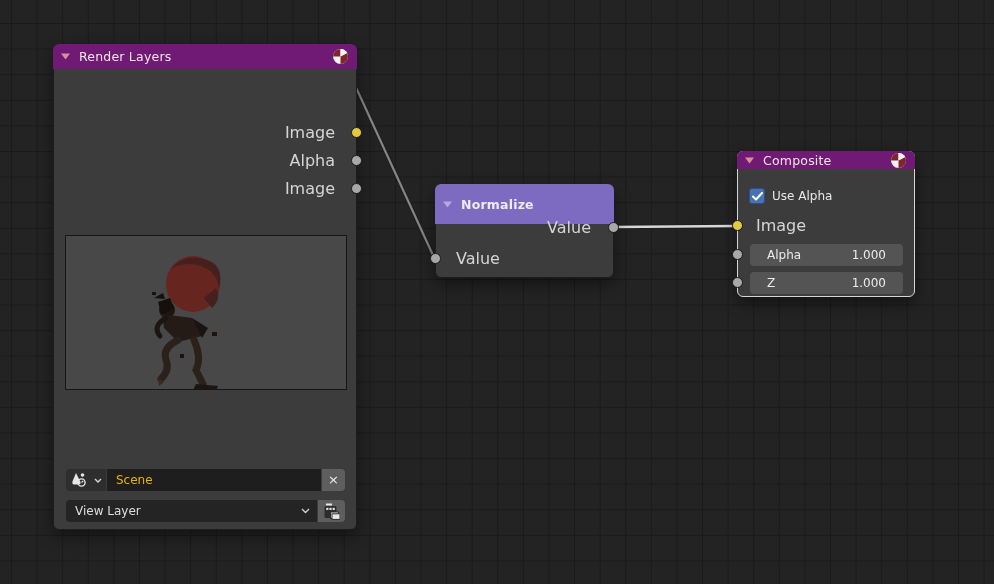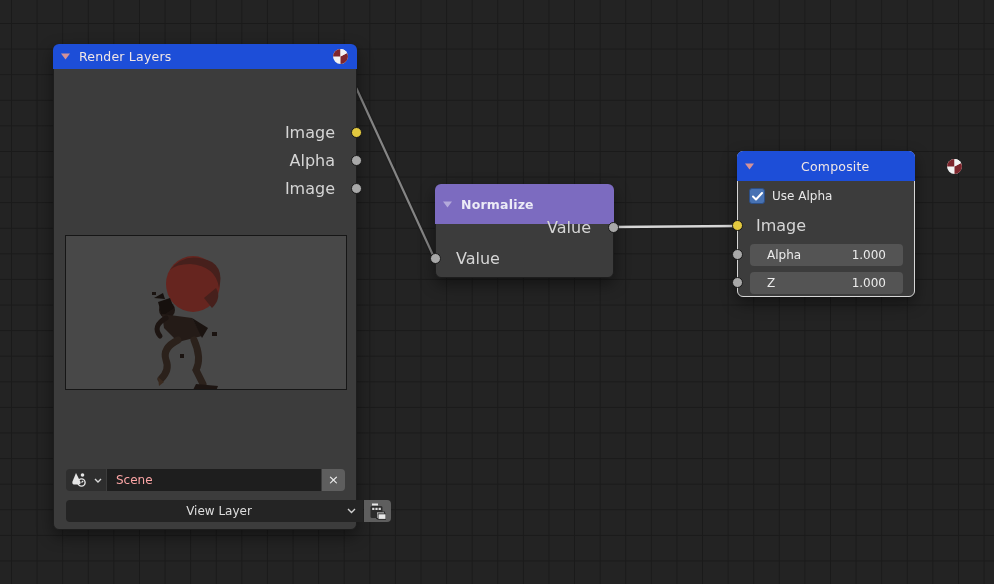--- a/index.html
+++ b/index.html
@@ -17,21 +17,21 @@
   .wires{position:absolute;left:0;top:0;z-index:5;}
   .node{
     position:absolute;background:#3c3c3c;border:1px solid #1d1d1d;border-radius:6px;
     box-shadow:0 6px 16px rgba(0,0,0,.45);z-index:10;box-sizing:border-box;
   }
   .node.selected{border-color:#d6d6d6;}
   .node-header{
     position:absolute;left:-1px;top:-1px;right:-1px;height:25px;
     border-radius:6px 6px 0 0;display:flex;align-items:center;padding:0 8px;box-sizing:border-box;
   }
-  .hdr-red{background:#1d4ed8;}
+  .hdr-red{background:#701a75;}
   .hdr-purple{background:#7c6bc0;}
   .node-title{font-size:12.5px;color:#f1e6e6;margin-left:9px;letter-spacing:.2px;}
   .hdr-purple .node-title{color:#ecebf6;}
   .tri{flex:0 0 auto;display:block;}
   .hdr-spacer{flex:1;}
   .sphere-icon{flex:0 0 auto;}
   .sock{
     position:absolute;width:11px;height:11px;border-radius:50%;
     border:1.5px solid #191919;box-sizing:border-box;z-index:12;
   }
@@ -42,21 +42,21 @@
   .preview{
     position:absolute;left:11px;top:190px;width:280px;height:153px;
     background:#484848;border:1px solid #161616;
   }
   .row-flex{position:absolute;display:flex;gap:1px;height:22px;}
   .id-btn{
     width:40px;background:#2e2e2e;border-radius:4px 0 0 4px;display:flex;
     align-items:center;justify-content:center;gap:2px;cursor:pointer;
   }
   .id-field{
-    flex:1;background:#1e1e1e;color:#fca5a5;font-size:12px;line-height:22px;
+    flex:1;background:#1e1e1e;color:#eab308;font-size:12px;line-height:22px;
     padding-left:9px;white-space:nowrap;overflow:hidden;
   }
   .x-btn{
     width:23px;background:#5e5e5e;border-radius:0 4px 4px 0;color:#efefef;
     font-size:13px;line-height:22px;text-align:center;cursor:pointer;
   }
   .vl-select{
     flex:1;background:#242424;border-radius:4px 0 0 4px;color:#dedede;font-size:12px;
     line-height:22px;padding-left:9px;position:relative;cursor:pointer;
   }
@@ -153,21 +153,21 @@
           <line x1="11.5" y1="10.5" x2="13.2" y2="9" stroke="#e6e6e6" stroke-width="1.1"></line>
         </svg>
         <svg width="8" height="5" viewBox="0 0 8 5">
           <polyline points="1,1 4,4 7,1" fill="none" stroke="#d8d8d8" stroke-width="1.4"></polyline>
         </svg>
       </div>
       <div class="id-field">Scene</div>
       <div class="x-btn"><span>×</span></div>
     </div>
 
-    <div class="row-flex" style="left:12px;top:455px;width:325px;text-align:center;">
+    <div class="row-flex" style="left:12px;top:455px;width:279px;">
       <div class="vl-select">
         <span>View Layer</span>
         <svg class="chev" width="9" height="6" viewBox="0 0 9 6">
           <polyline points="1,1 4.5,4.5 8,1" fill="none" stroke="#cfcfcf" stroke-width="1.4"></polyline>
         </svg>
       </div>
       <div class="film-btn">
         <svg width="17" height="17" viewBox="0 0 17 17">
           <rect x="3" y="0.5" width="6" height="2" fill="#e8e8e8"></rect>
           <rect x="1.5" y="3" width="12" height="12" rx="1.5" fill="#2c2c2c"></rect>
@@ -188,21 +188,21 @@
       </svg>
       <span class="node-title">Normalize</span>
     </div>
     <div class="port-label out-label" style="top:29px;right:22px;">Value</div>
     <div class="sock sock-gray" style="right:-6px;top:37px;"></div>
     <div class="port-label" style="top:60px;left:20px;">Value</div>
     <div class="sock sock-gray" style="left:-6px;top:68px;"></div>
   </div>
 
   <div class="node selected" style="left:737px;top:151px;width:178px;height:146px;">
-    <div class="node-header hdr-red" style="height:30px;gap:38px;">
+    <div class="node-header hdr-red" style="height:18px;">
       <svg class="tri" width="9" height="7" viewBox="0 0 9 7">
         <polygon points="0,0.5 9,0.5 4.5,6.5" fill="#d59298"></polygon>
       </svg>
       <span class="node-title">Composite</span>
       <span class="hdr-spacer"></span>
       <svg class="sphere-icon" width="17" height="17" viewBox="0 0 16 16">
         <circle cx="8" cy="8" r="7" fill="#f2f2f2"></circle>
         <path d="M8 1 A7 7 0 0 0 1 8 L8 8 Z" fill="#7e262d"></path>
         <path d="M8 8 L8 15 A7 7 0 0 0 14.2 4.8 Z" fill="#7e262d"></path>
         <path d="M8 8 L14.2 4.8 A7 7 0 0 0 8 1 Z" fill="#f2f2f2"></path>

